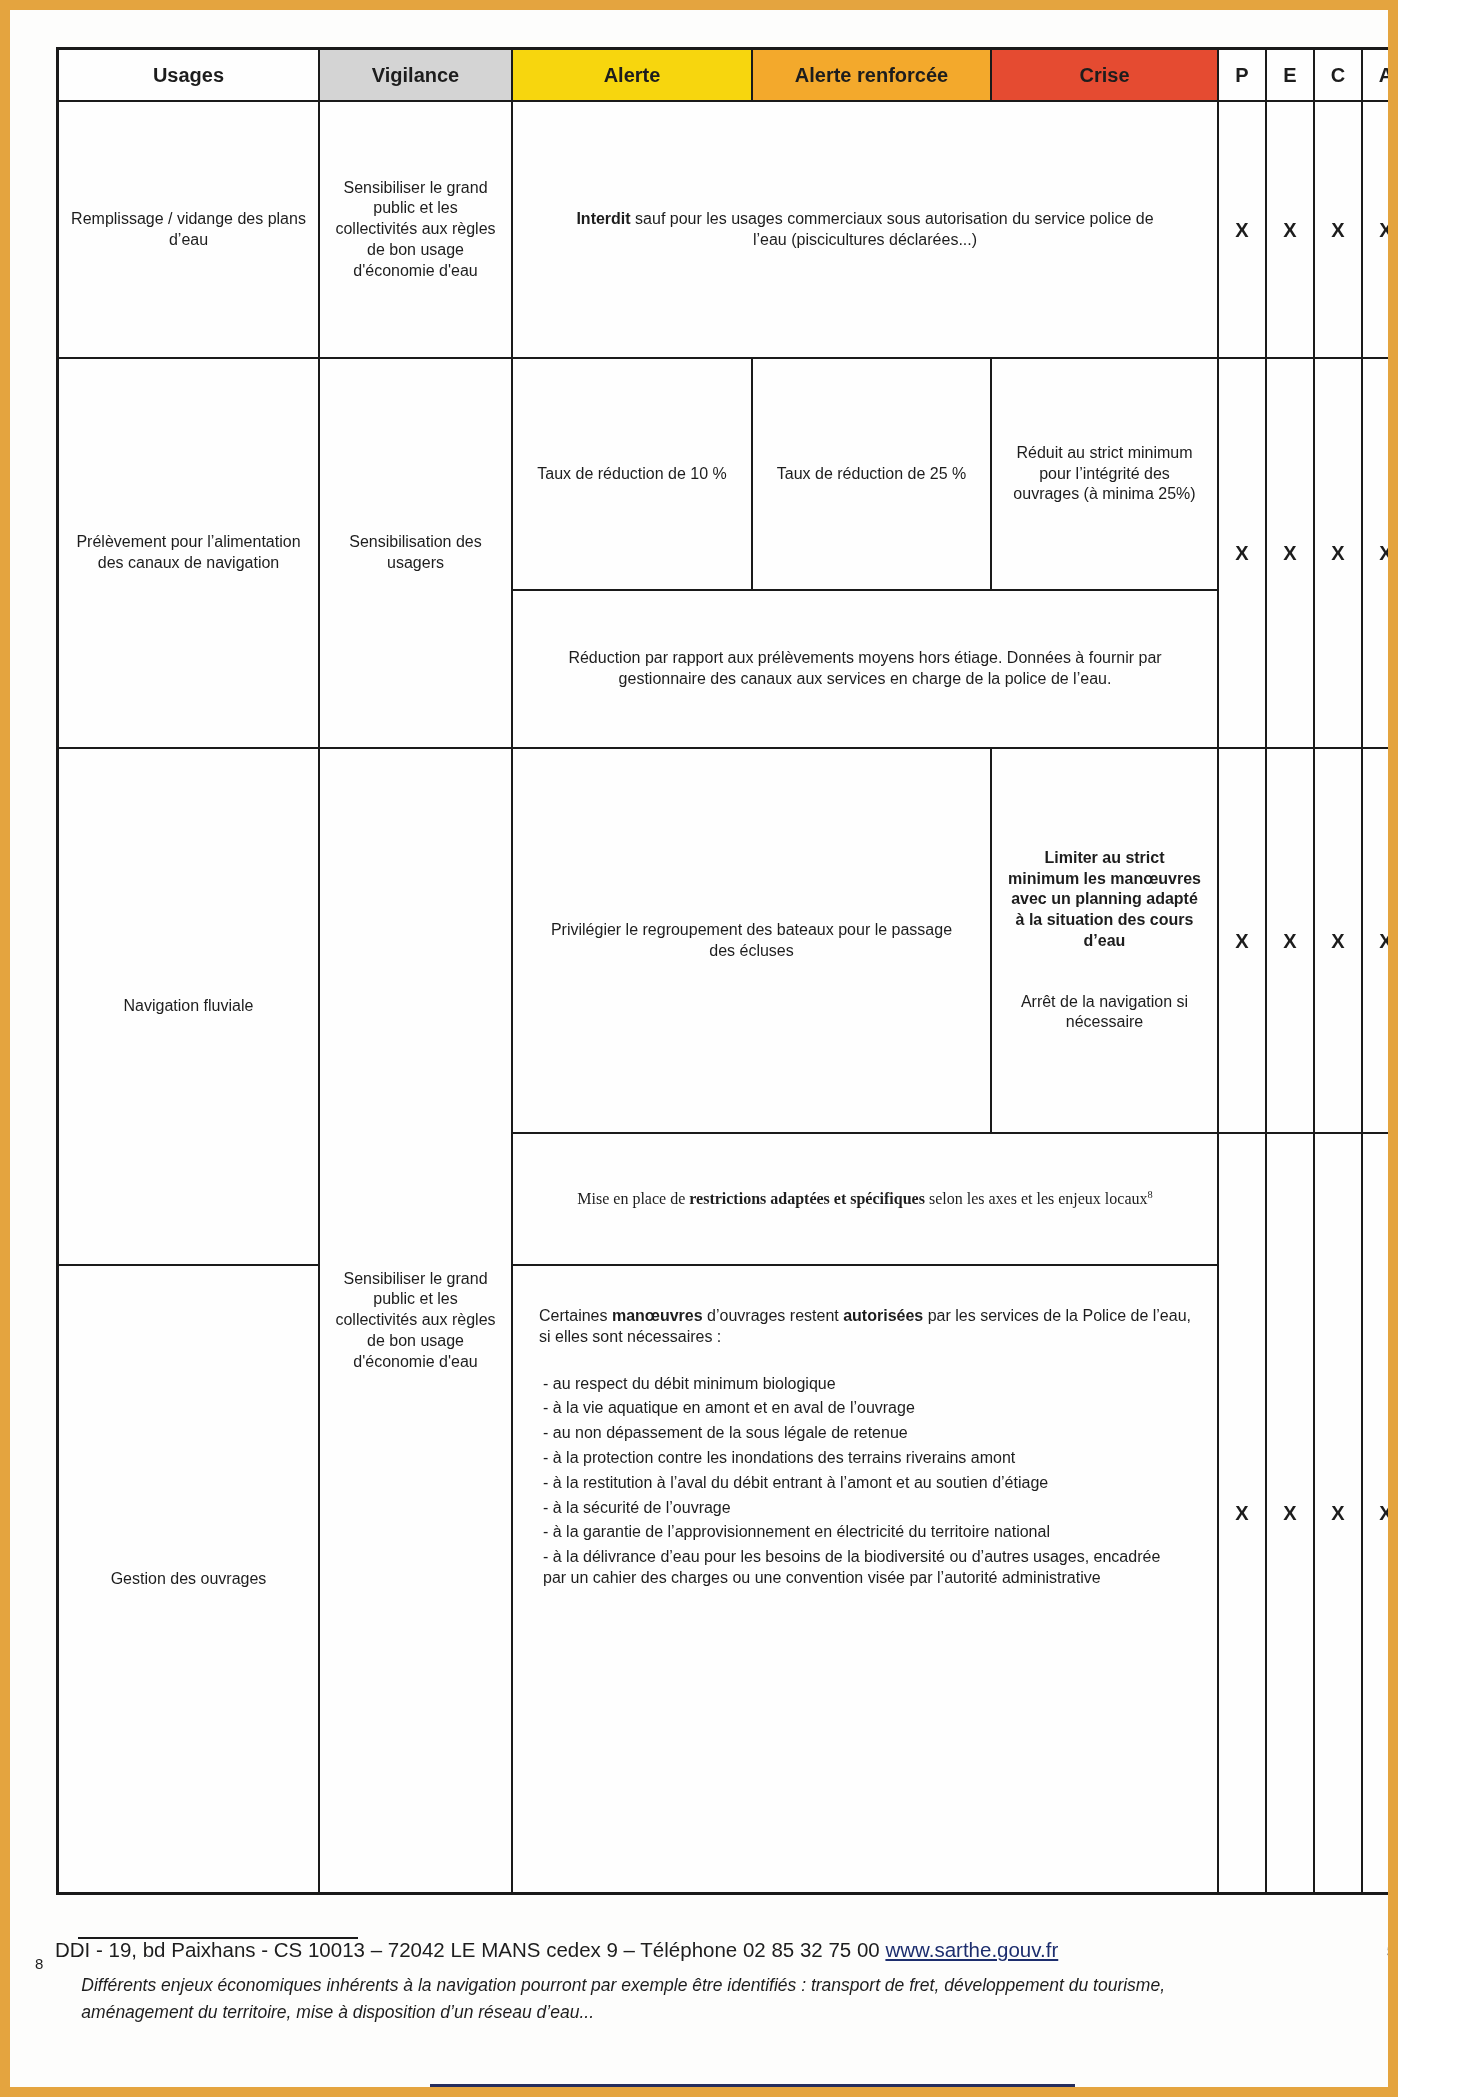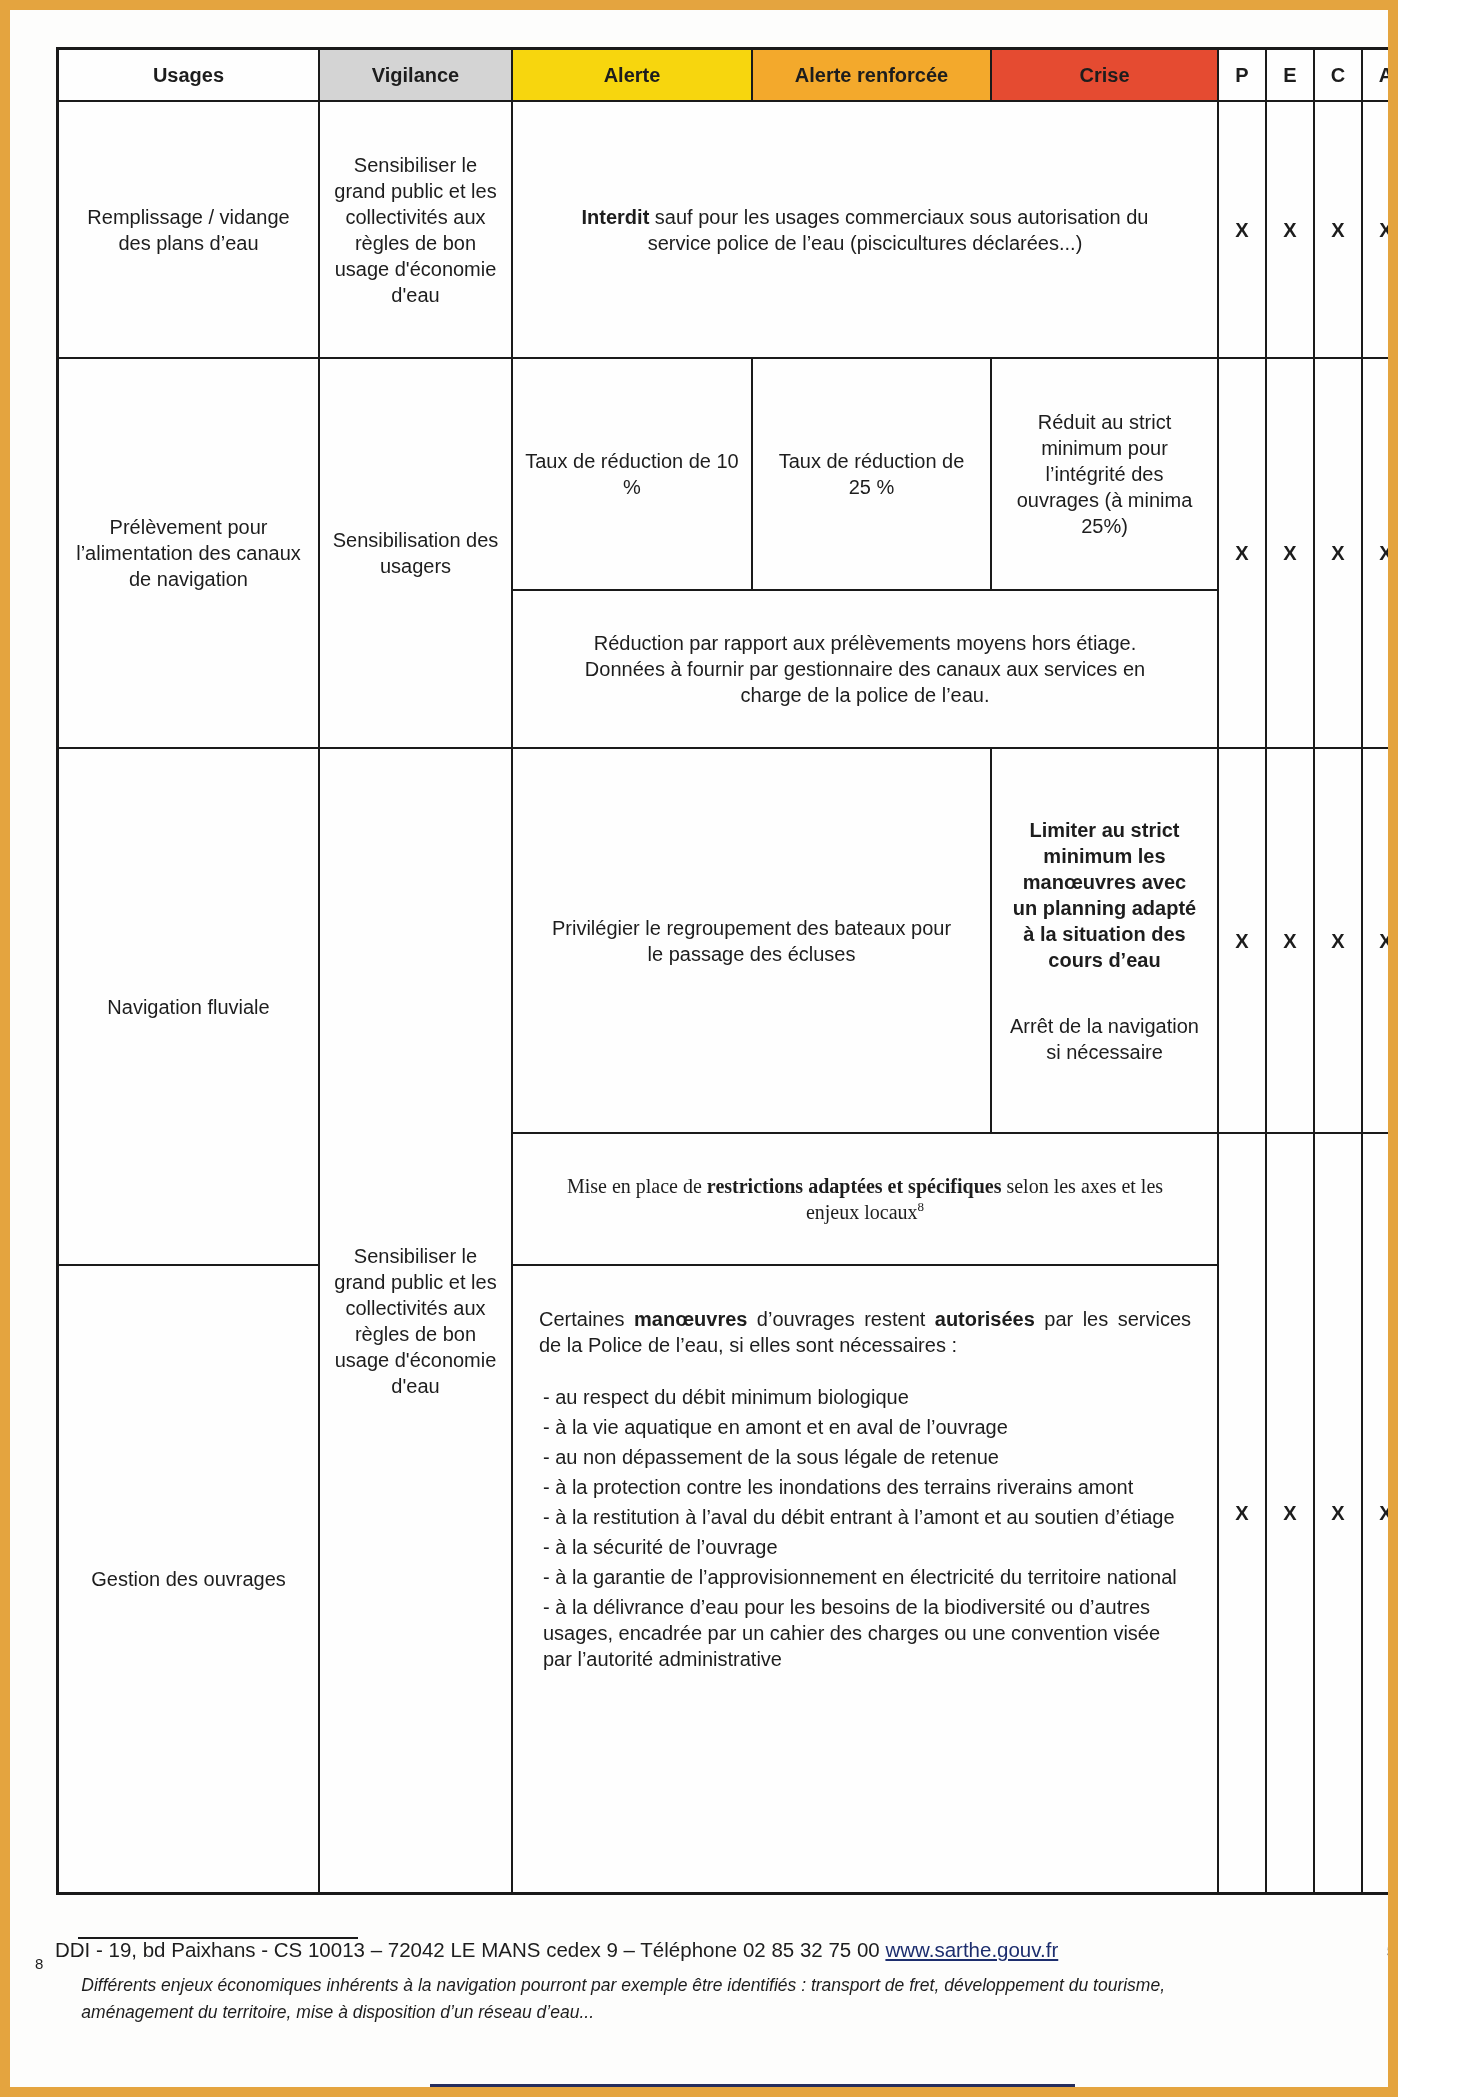--- a/index.html
+++ b/index.html
@@ -30,21 +30,21 @@
     grid-template-rows:50px 255px 230px 156px 383px 130px 626px;
     gap:2px;
     background:#1a1a1a;
     border:3px solid #1a1a1a;
   }
   .cell{
     background:#fefefe;
     display:flex;align-items:center;justify-content:center;
     text-align:center;
     padding:10px 12px;
-    font-size:20px;line-height:1.3;
+    font-size:16px;line-height:1.3;
     box-sizing:border-box;
   }
   .hdr{font-weight:bold;font-size:20px;padding:4px;}
   .mark{font-weight:600;font-size:20px;}
   .stack{flex-direction:column;}
   .gap40{gap:40px;}
   .block{
     display:block;text-align:left;
     padding:40px 26px;
   }

